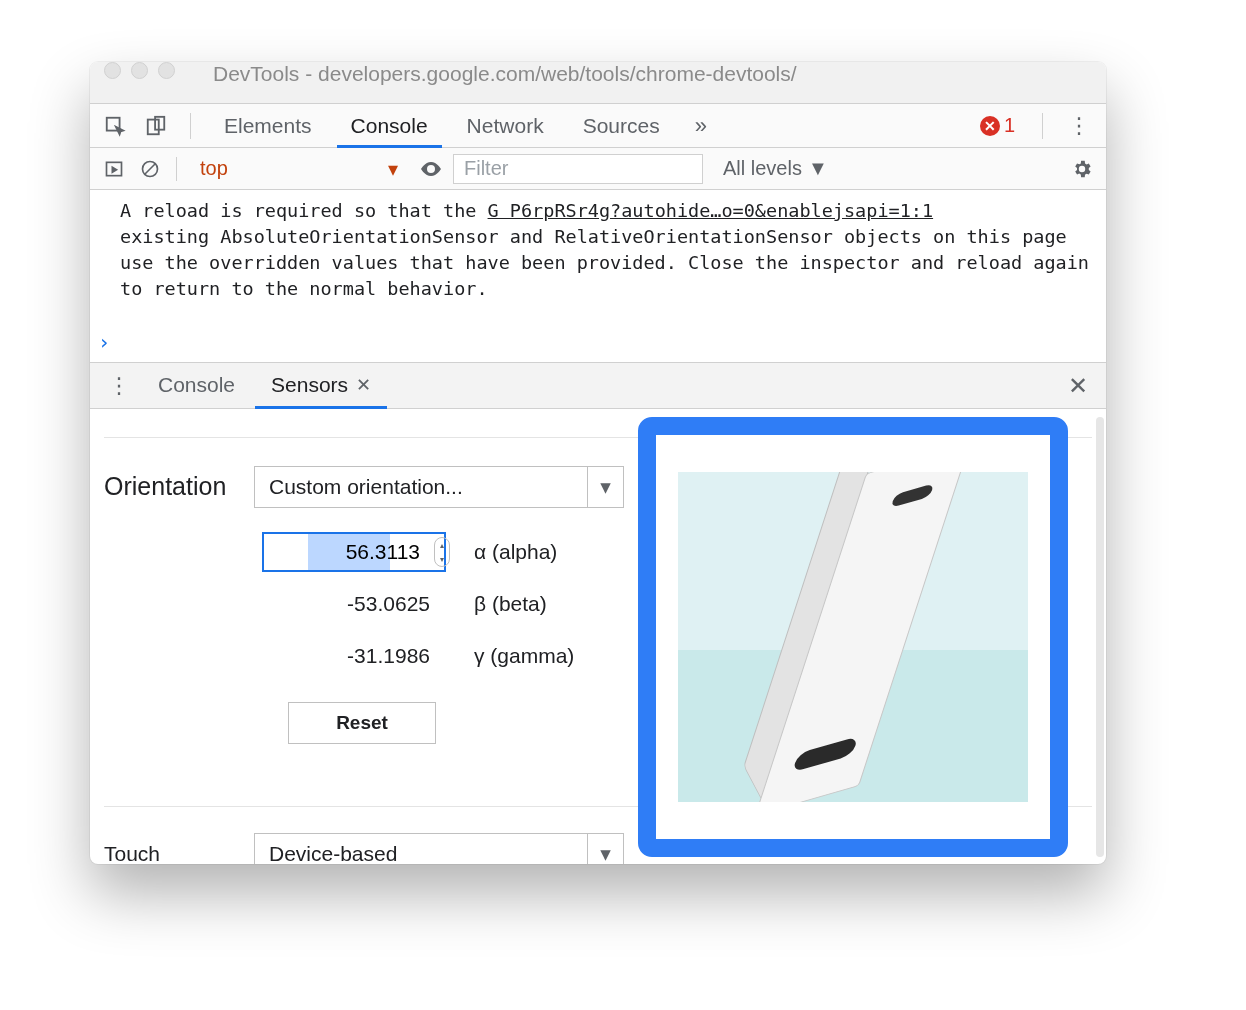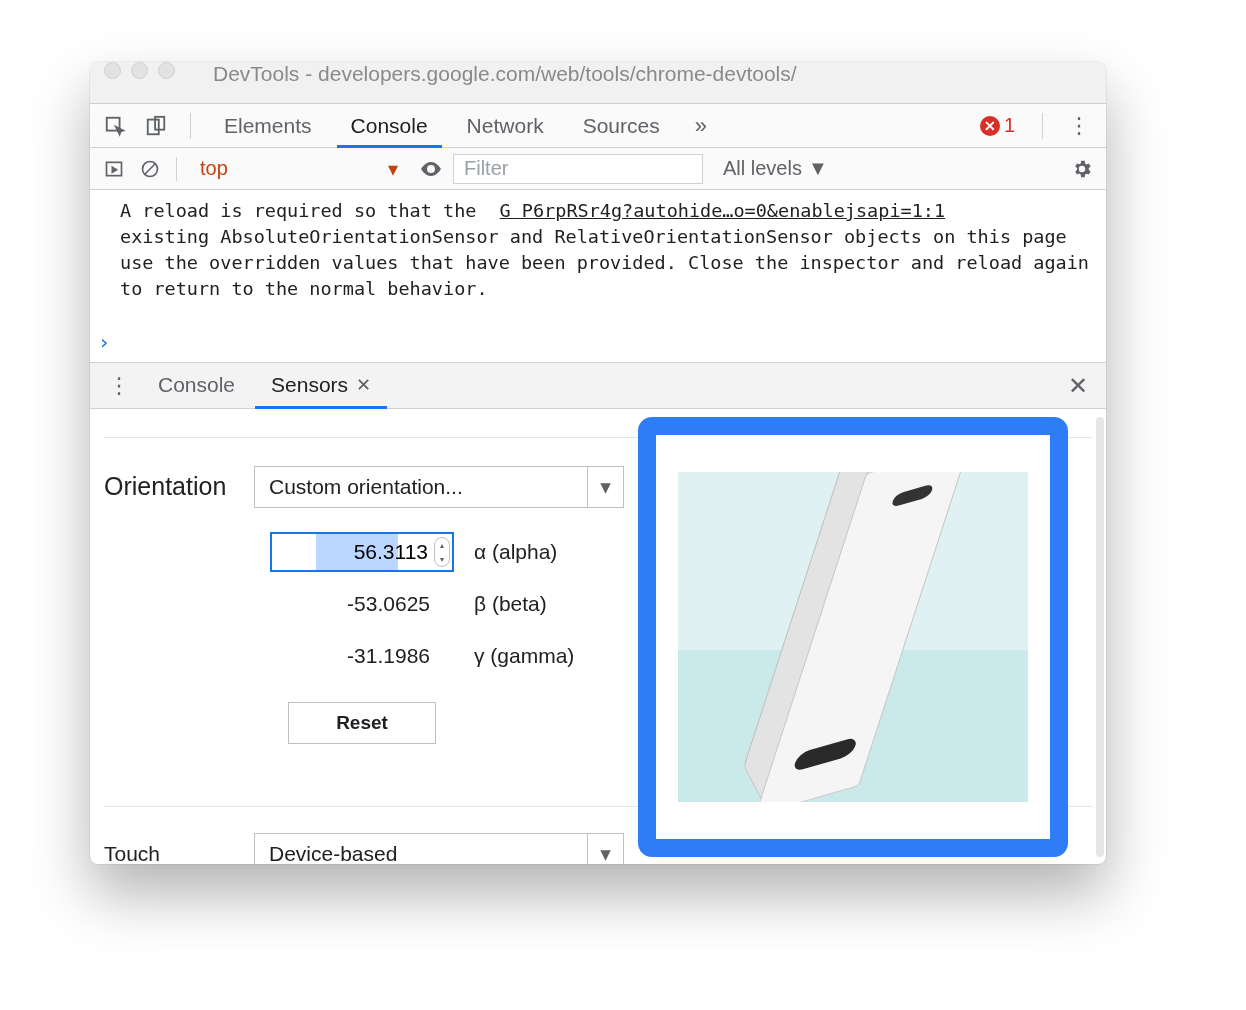--- a/index.html
+++ b/index.html
@@ -109,21 +109,21 @@
     padding: 8px 6px 6px 30px;
     font-family: Menlo, Consolas, monospace;
     font-size: 18.5px;
     line-height: 1.4;
     color:#202124;
     position:relative;
     height:172px;
     overflow:hidden;
   }
   .console-msg { white-space: pre-wrap;}
-  .console-msg .srclink { text-decoration: underline; margin-left: 12px;}
+  .console-msg .srclink { text-decoration: underline;}
   .console-prompt {
     position:absolute; left:8px; bottom:6px;
     color:#1a73e8; font-family:Menlo,monospace;font-size:20px;
   }
   .console-body::-webkit-scrollbar{width:0;}
 
   
   .drawer {
     border-top: 1px solid #d0d0d0;
   }
@@ -161,21 +161,21 @@
   }
   .orient-select .txt{padding:0 14px;flex:1;}
   .orient-select .caret{
     width:36px;height:42px;border-left:1px solid #c0c0c0;
     display:flex;align-items:center;justify-content:center;color:#5f6368;
     margin-left:auto;
   }
   .orient-select.main{width:370px;}
   .angles { margin-top:18px;}
   .angle-row { display:flex;align-items:center;height:52px;gap:20px;}
-  .angle-input-wrap { width:200px; display:flex;justify-content:flex-end;}
+  .angle-input-wrap { width:200px; display:flex;justify-content:center;}
   .angle-input {
     border:2px solid #1a73e8; height:40px; width:184px;
     font-family:inherit;font-size:21px;text-align:right;
     padding:0 24px 0 8px; position:relative;
     background:linear-gradient(to right,#fff 0,#fff 44px,#bcd7ff 44px,#bcd7ff 126px,#fff 126px);
   }
   .angle-static {
     width:200px;text-align:right;font-size:21px;color:#202124;padding-right:24px;
   }
   .stepper {

